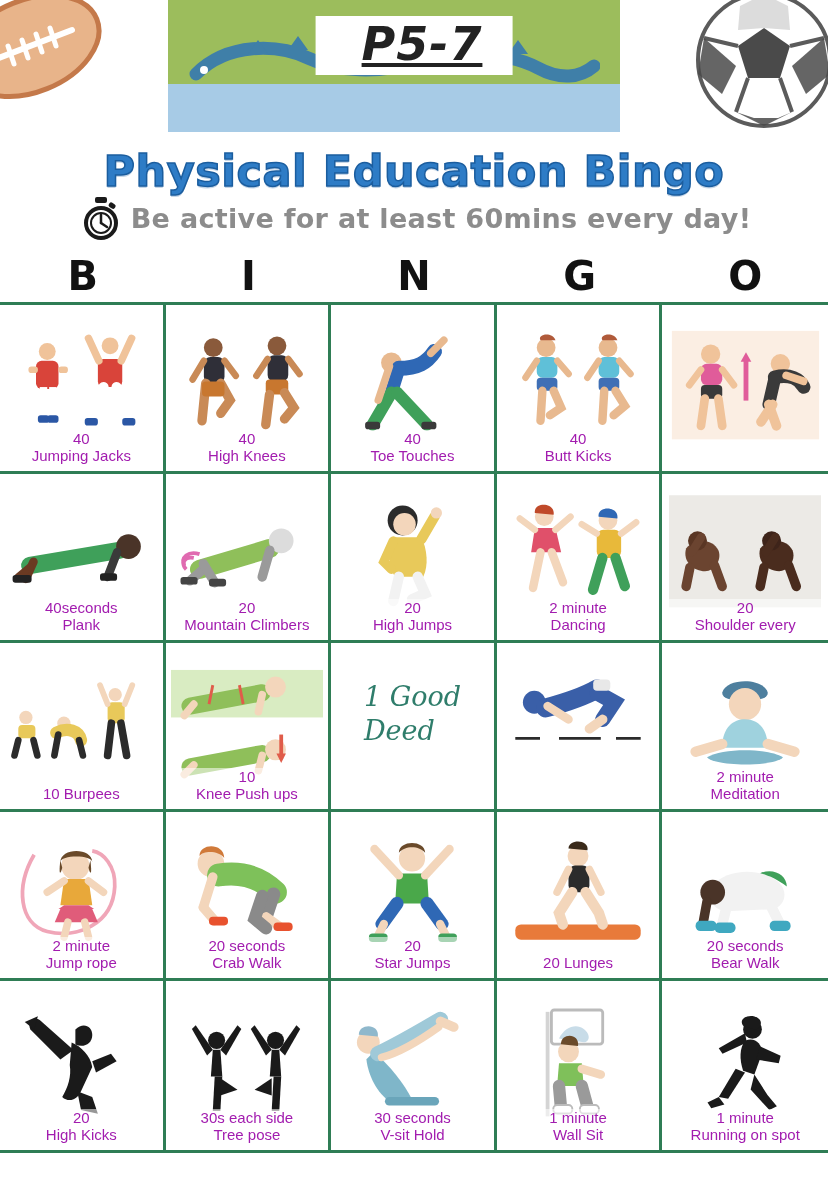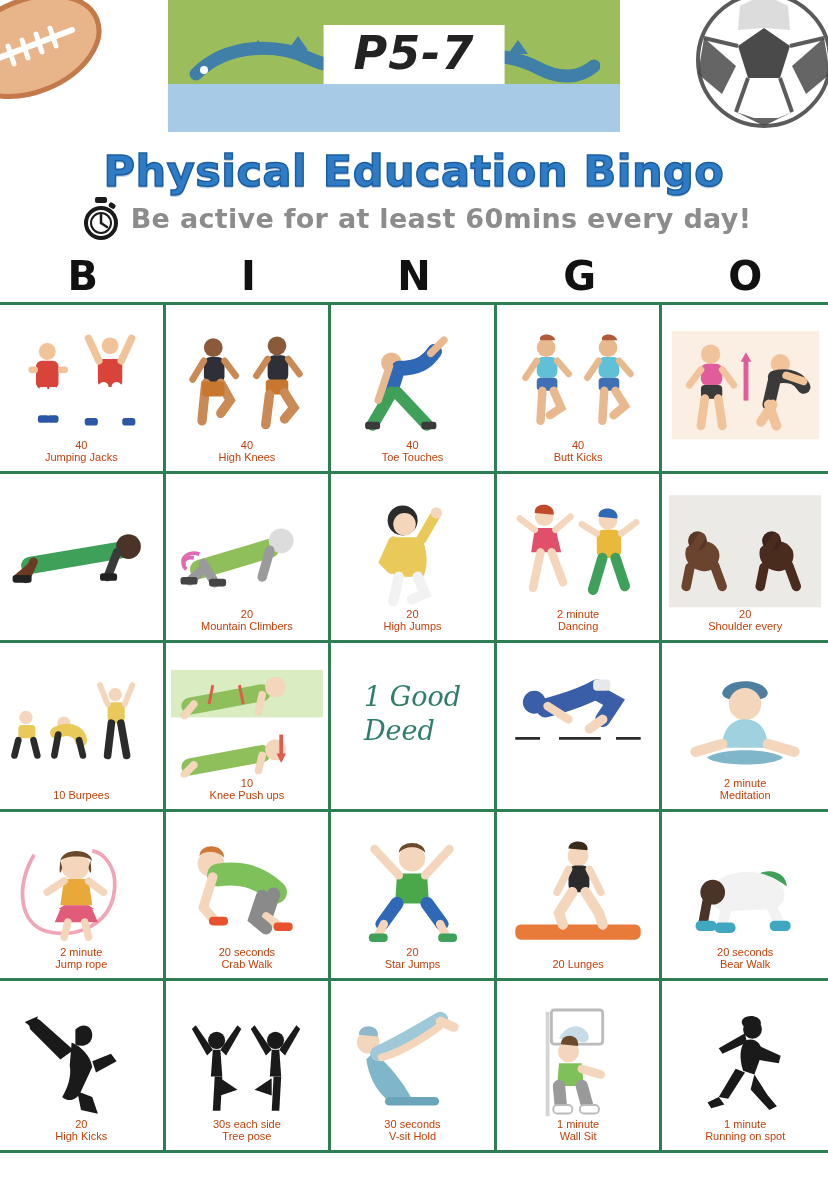--- a/index.html
+++ b/index.html
@@ -59,31 +59,32 @@
     position: absolute;
     right: -14px;
     top: -10px;
     width: 160px;
     height: 150px;
   }
 
   .p57-badge {
     position: absolute;
     left: 50%;
-    top: 25px;
+    top: 16px;
     transform: translateX(-50%);
     background: #ffffff;
-    padding: 5px 30px 8px 30px;
+    padding: 5px 30px 8px 46px;
     font-family: "DejaVu Sans", sans-serif;
     font-weight: bold;
     font-style: italic;
     font-size: 46px;
     color: #222222;
     letter-spacing: 1px;
     line-height: 1;
+    text-decoration: underline;
   }
 
   
   .main-title {
     text-align: center;
     font-family: "DejaVu Sans", sans-serif;
     font-weight: bold;
     font-size: 43px;
     color: #2e7cc6;
     letter-spacing: 0.5px;
@@ -161,22 +162,22 @@
     justify-content: center;
     pointer-events: none;
   }
   .cell-art svg { display: block; }
 
   .cell-label {
     position: relative;
     z-index: 2;
     text-align: center;
     font-family: "Liberation Sans", sans-serif;
-    font-size: 11px;
-    color: #c2410c;
+    font-size: 15px;
+    color: #a21caf;
     line-height: 1.15;
     padding: 0 3px 7px 3px;
     background: rgba(255,255,255,0.55);
     width: 100%;
     box-sizing: border-box;
   }
   .cell-label .amt { display: block; }
   .cell-label .name { display: block; }
 
   .free-cell .free-text {
@@ -393,20 +394,24 @@
       <svg viewBox="0 0 160 130" width="152" height="124">
         <path d="M26,74 L120,58" stroke="#3fa05a" stroke-width="18" stroke-linecap="round"></path>
         <circle cx="130" cy="54" r="13" fill="#4a3428"></circle>
         <path d="M118,60 L108,86" stroke="#3a3a3a" stroke-width="9" stroke-linecap="round"></path>
         <path d="M30,70 L22,88" stroke="#6a3a22" stroke-width="9" stroke-linecap="round"></path>
         <path d="M26,76 L14,86" stroke="#6a3a22" stroke-width="8" stroke-linecap="round"></path>
         <rect x="8" y="84" width="20" height="8" rx="3" fill="#222"></rect>
         <rect x="100" y="82" width="18" height="8" rx="3" fill="#222"></rect>
       </svg>
     </div>
+    <div class="cell-label">
+      <span class="amt">40seconds</span>
+      <span class="name">Plank</span>
+    </div>
   </div>
 
   <div class="cell">
     <div class="cell-art">
       <svg viewBox="0 0 160 130" width="152" height="124">
         <path d="M30,78 L104,56" stroke="#8fbf5a" stroke-width="20" stroke-linecap="round"></path>
         <circle cx="116" cy="48" r="13" fill="#dcdcdc"></circle>
         <path d="M104,58 L96,86" stroke="#9a9a9a" stroke-width="10" stroke-linecap="round"></path>
         <path d="M36,76 L20,90" stroke="#9a9a9a" stroke-width="10" stroke-linecap="round"></path>
         <path d="M34,72 L46,92" stroke="#9a9a9a" stroke-width="10" stroke-linecap="round"></path>

